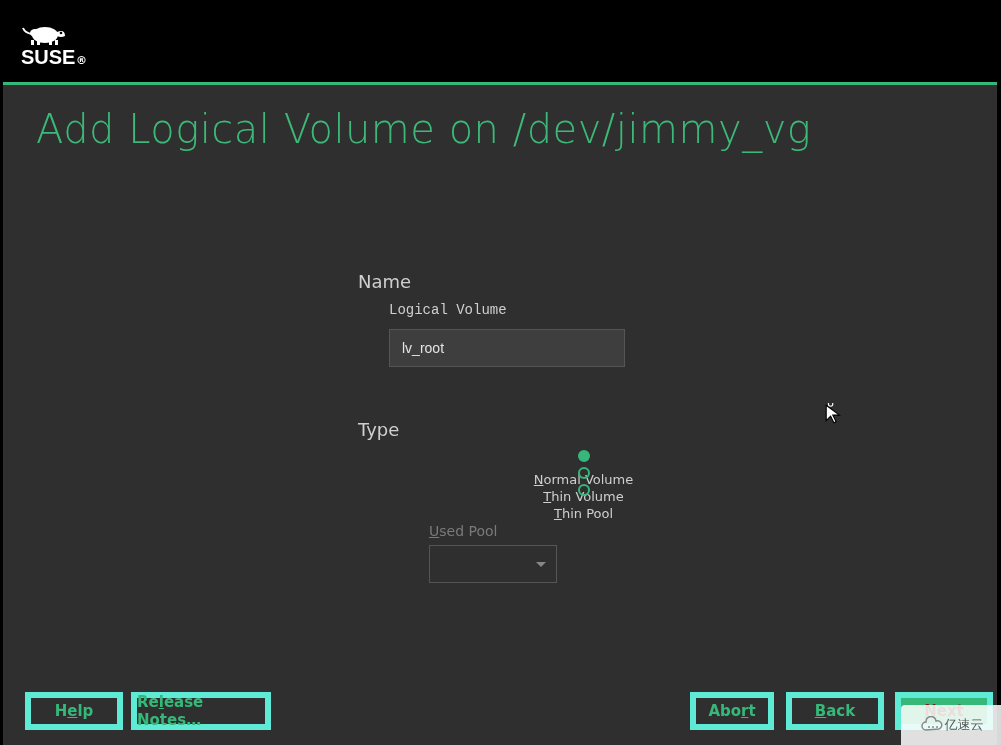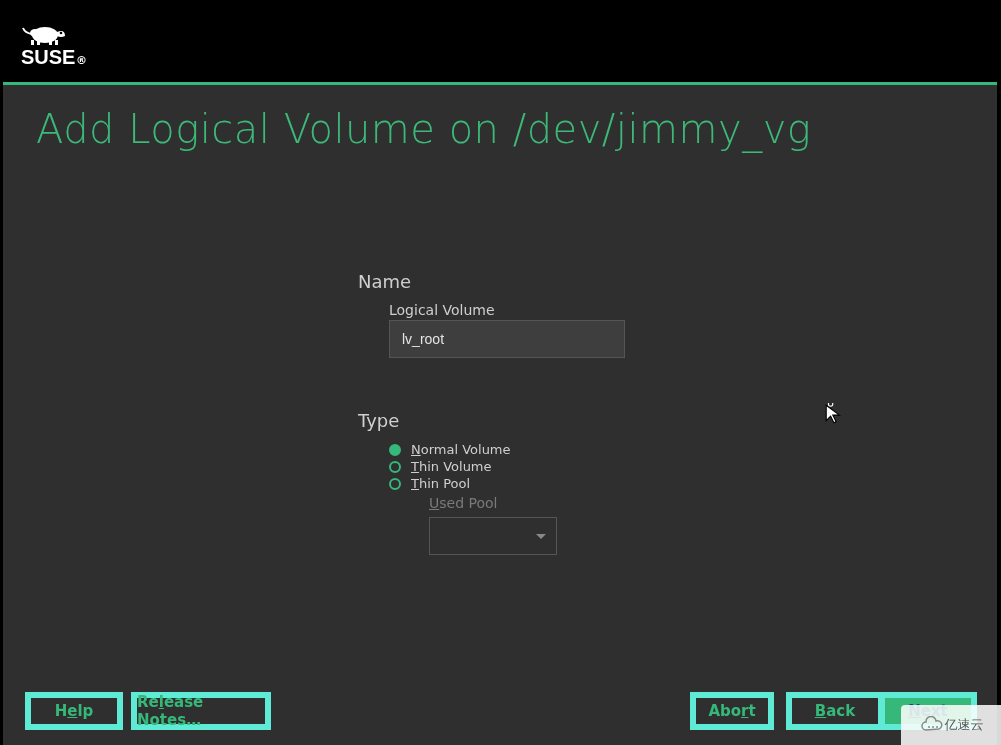--- a/index.html
+++ b/index.html
@@ -28,43 +28,43 @@
     font-size: 40px; font-weight: 300; color: #3cb878;
     letter-spacing: 0.5px;
   }
   .form-area {
     position: absolute; left: 355px; top: 183px; width: 420px;
   }
   .section-label {
     font-size: 18px; color: #cfcfcf; margin-bottom: 10px;
   }
   .field-label {
-    font-size: 14px; color: #cfcfcf; margin-left: 31px; margin-bottom: 2px;
+    font-size: 14px; color: #cfcfcf; margin-left: 31px; margin-bottom: 11px; font-family: Liberation Mono, monospace;
   }
   .text-input {
     width: 236px; height: 38px; margin-left: 31px;
     background: #3e3e3e; border: 1px solid #555;
     color: #e4e4e4; font-size: 14px; padding: 16px 12px;
     outline: none;
   }
   .type-section { margin-top: 52px; }
   .radio-group { margin-left: 31px; margin-top: 6px; }
   .radio-row {
     display: flex; align-items: center; gap: 10px;
-    height: 17px; cursor: pointer; font-size: 13px; color: #cfcfcf;
+    height: 17px; cursor: pointer; font-size: 13px; color: #cfcfcf; flex-direction: column;
   }
   .radio-dot {
     width: 12px; height: 12px; border-radius: 50%;
     border: 2px solid #35b879; flex: 0 0 auto;
     display: inline-block;
   }
   .radio-dot.checked { background: #35b879; }
   .underline-first::first-letter { text-decoration: underline; }
   .used-pool-label {
-    margin-left: 71px; margin-top: 3px; font-size: 14px; color: #7a7a7a;
+    margin-left: 71px; margin-top: 22px; font-size: 14px; color: #7a7a7a;
   }
   .used-pool-label .ul { text-decoration: underline; }
   .dropdown {
     margin-left: 71px; margin-top: 6px;
     width: 128px; height: 38px;
     border: 1px solid #555; background: #2f2f2f;
     display: flex; align-items: center; justify-content: flex-end;
     padding-right: 10px; color: #888;
   }
   .chevron {
@@ -79,21 +79,21 @@
   .btn {
     position: absolute; height: 38px; top: 5px;
     border: 6px solid #5eead4; background: transparent;
     color: #35b879; font-size: 15px; font-weight: bold;
     cursor: pointer; display: flex; align-items: center; justify-content: center;
   }
   .btn-help   { left: 22px;  width: 98px; }
   .btn-notes  { left: 128px; width: 140px; }
   .btn-abort  { right: 223px; width: 84px; }
   .btn-back   { right: 113px; width: 98px; }
-  .btn-next   { right: 20px;   width: 98px; background: #35b879; color: #0c4a6e; }
+  .btn-next   { right: 4px;   width: 98px; background: #35b879; color: #7f1d1d; }
   .btn .label span.u { text-decoration: underline; }
   .cursor {
     position: absolute; left: 821px; top: 403px; width: 22px; height: 22px;
     pointer-events: none;
   }
   .watermark {
     position: absolute; right: 0; bottom: 0; width: 100px; height: 40px;
     background: rgba(255,255,255,0.85);
     display: flex; align-items: center; justify-content: center;
     font-size: 13px; color: #555; border-top-left-radius: 4px;

